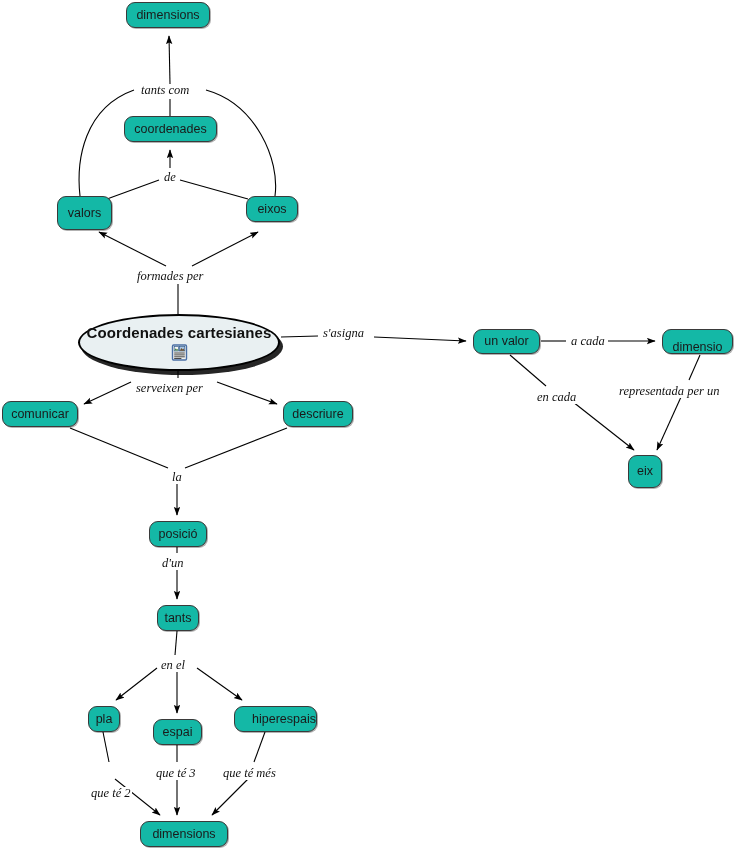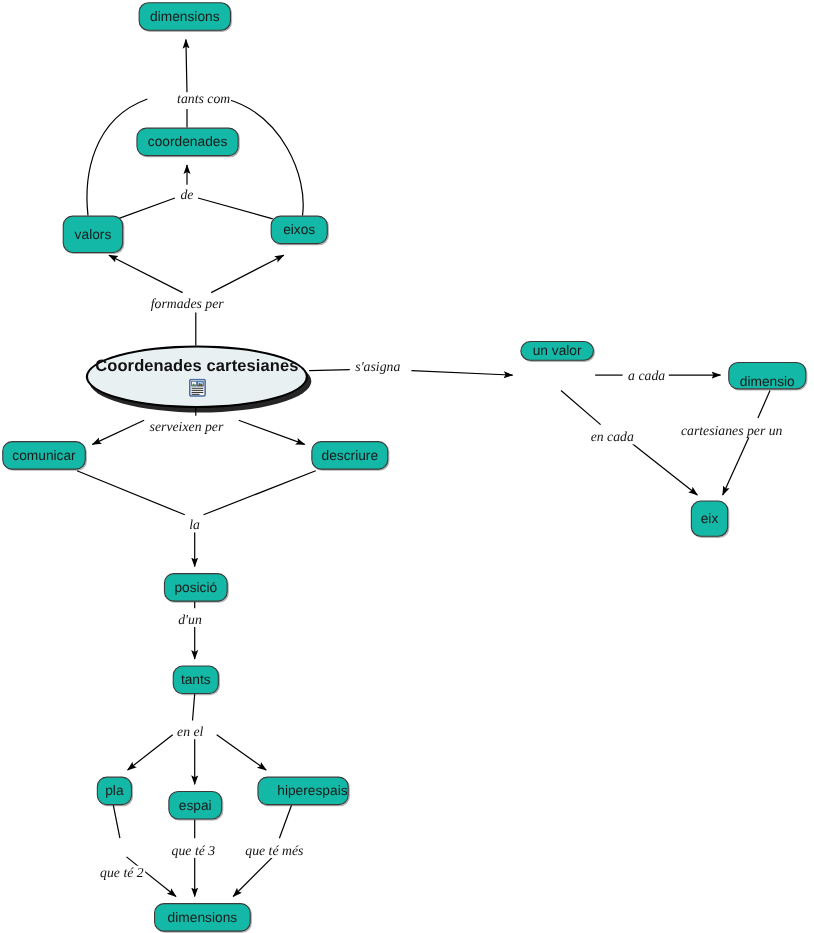--- a/index.html
+++ b/index.html
@@ -212,37 +212,37 @@
     </div>
   <div class="node-box" style="left: 153px; top: 719px; width: 49px; height: 26px;">
       <span>espai</span>
     </div>
   <div class="node-box" style="left: 234px; top: 706px; width: 83px; height: 26px; justify-content: flex-end;">
       <span>hiperespais</span>
     </div>
   <div class="node-box" style="left: 140px; top: 821px; width: 88px; height: 26px;">
       <span>dimensions</span>
     </div>
-  <div class="node-box" style="left: 473px; top: 310px; width: 67px; height: 18px;">
+  <div class="node-box" style="left: 473px; top: 329px; width: 67px; height: 25px;">
       <span>un valor</span>
     </div>
   <div class="node-box" style="left: 662px; top: 329px; width: 71px; height: 25px; align-items: flex-end;">
       <span>dimensio</span>
     </div>
   <div class="node-box" style="left: 628px; top: 455px; width: 34px; height: 33px;">
       <span>eix</span>
     </div>
 
-  <div class="link-label" style="left: 140px; top: 84px; margin-left: 20px;">tants com</div>
+  <div class="link-label" style="left: 140px; top: 84px;">tants com</div>
   <div class="link-label" style="left: 163px; top: 171px;">de</div>
   <div class="link-label" style="left: 136px; top: 270px;">formades per</div>
   <div class="link-label" style="left: 322px; top: 327px;">s'asigna</div>
   <div class="link-label" style="left: 570px; top: 335px;">a cada</div>
   <div class="link-label" style="left: 536px; top: 391px;">en cada</div>
-  <div class="link-label" style="left: 618px; top: 385px;">cartesianes per un</div>
+  <div class="link-label" style="left: 618px; top: 385px;">representada per un</div>
   <div class="link-label" style="left: 135px; top: 382px;">serveixen per</div>
   <div class="link-label" style="left: 171px; top: 471px;">la</div>
   <div class="link-label" style="left: 161px; top: 557px;">d'un</div>
   <div class="link-label" style="left: 160px; top: 659px;">en el</div>
   <div class="link-label" style="left: 90px; top: 767px; margin-top: 20px;">que té 2</div>
   <div class="link-label" style="left: 155px; top: 767px;">que té 3</div>
   <div class="link-label" style="left: 222px; top: 767px;">que té més</div>
 
 </div>
 

